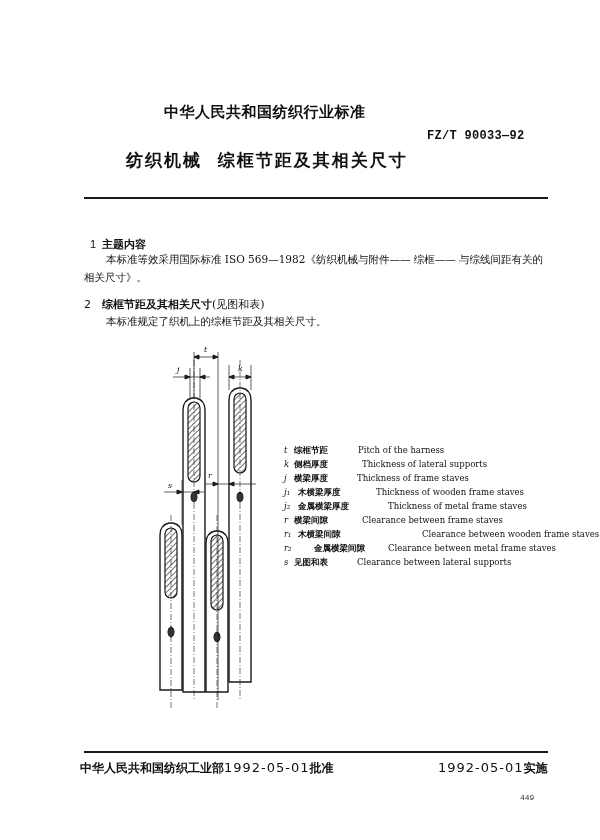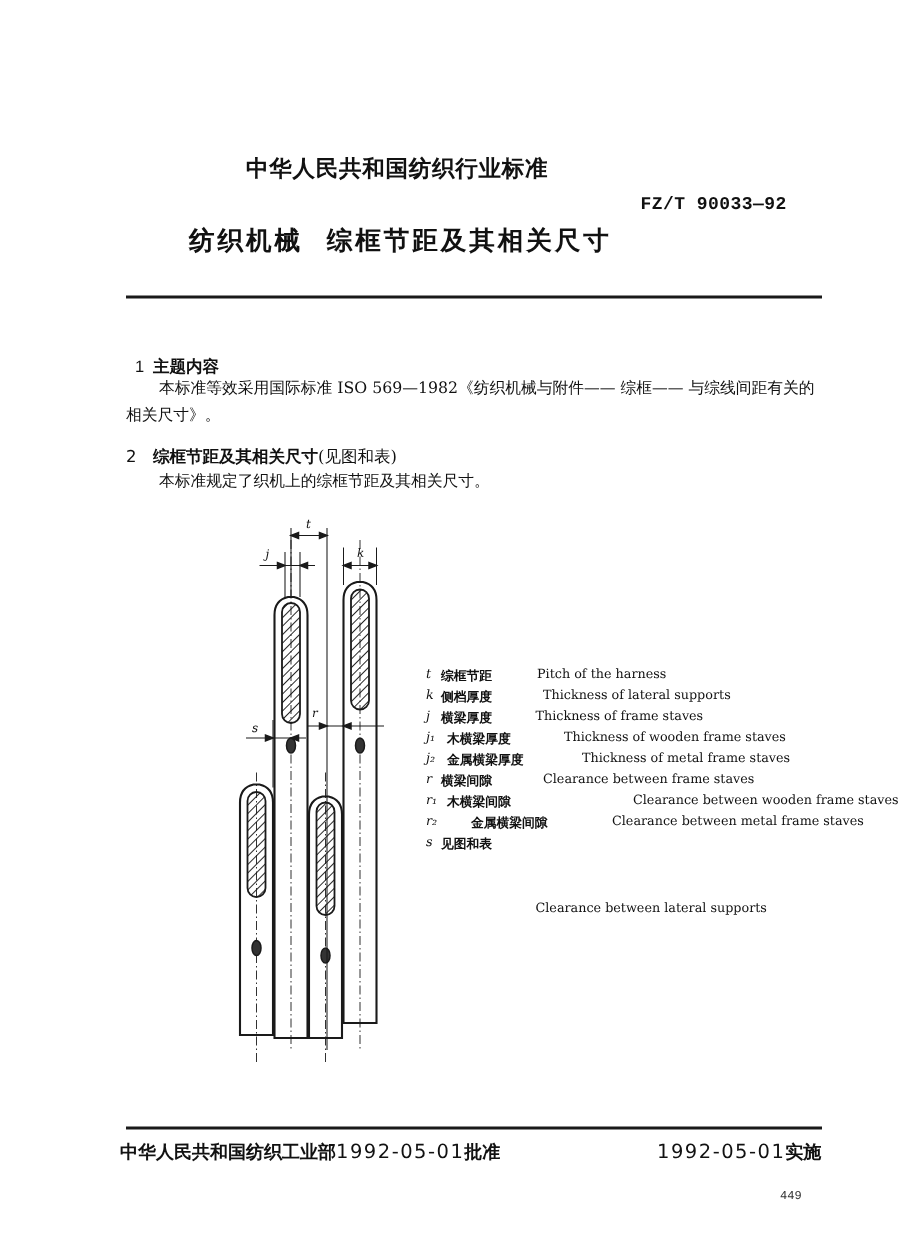--- a/index.html
+++ b/index.html
@@ -146,26 +146,26 @@
     <span class="en" style="left:78px;">Clearance between frame staves</span>
   </div>
   <div class="legend-row" style="top:84px;">
     <span class="sym">r₁</span>
     <span class="cn" style="left:14px;">木横梁间隙</span>
     <span class="en" style="left:92px;padding-left:46px;">Clearance between wooden frame staves</span>
   </div>
   <div class="legend-row" style="top:98px;">
     <span class="sym">r₂</span>
     <span class="cn" style="left:14px;margin-left:16px;">金属横梁间隙</span>
-    <span class="en" style="left:112px;padding-left:12px;">Clearance between metal frame staves</span>
+    <span class="en" style="left:92px;padding-left:12px;">Clearance between metal frame staves</span>
   </div>
   <div class="legend-row" style="top:112px;">
     <span class="sym">s</span>
     <span class="cn">见图和表</span>
-    <span class="en" style="left:73px;margin-top:44px;">Clearance between lateral supports</span>
+    <span class="en" style="left:73px;">Clearance between lateral supports</span>
   </div>
 </div>
 
 <div class="abs rule-bottom"></div>
 <div class="abs footer-left">
   <span>中华人民共和国纺织工业部</span><span class="date">1992-05-01</span><span>批准</span>
 </div>
 <div class="abs footer-right">
   <span>1992-05-01</span><span class="lbl">实施</span>
 </div>

